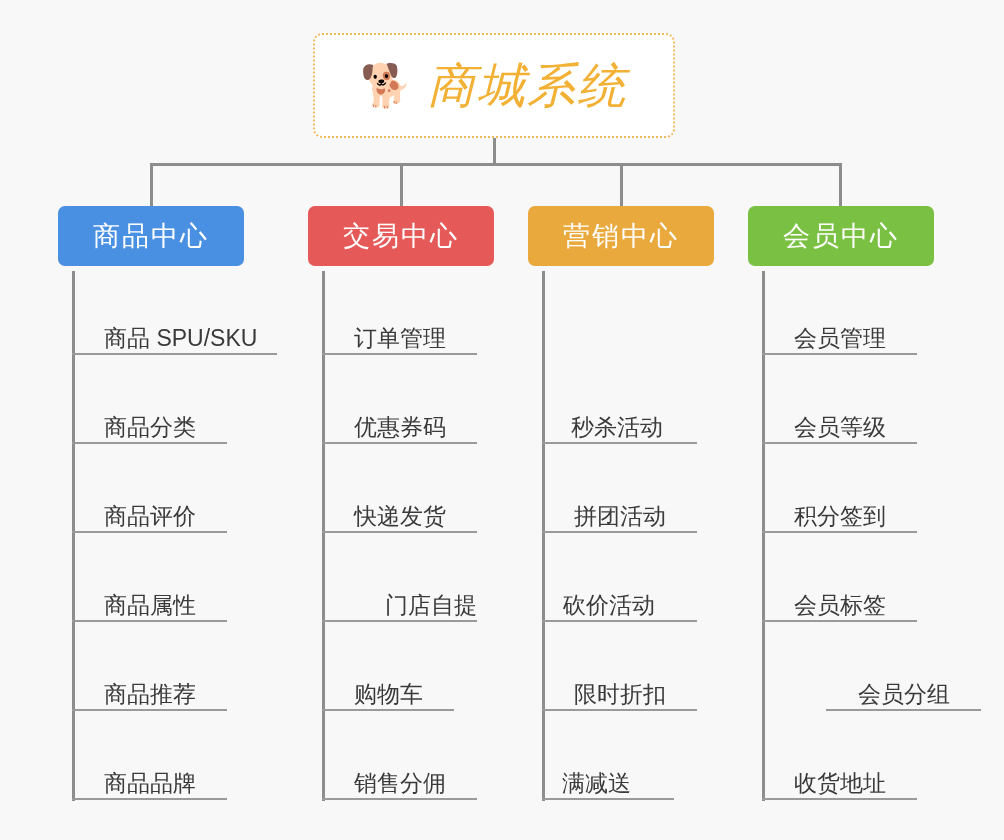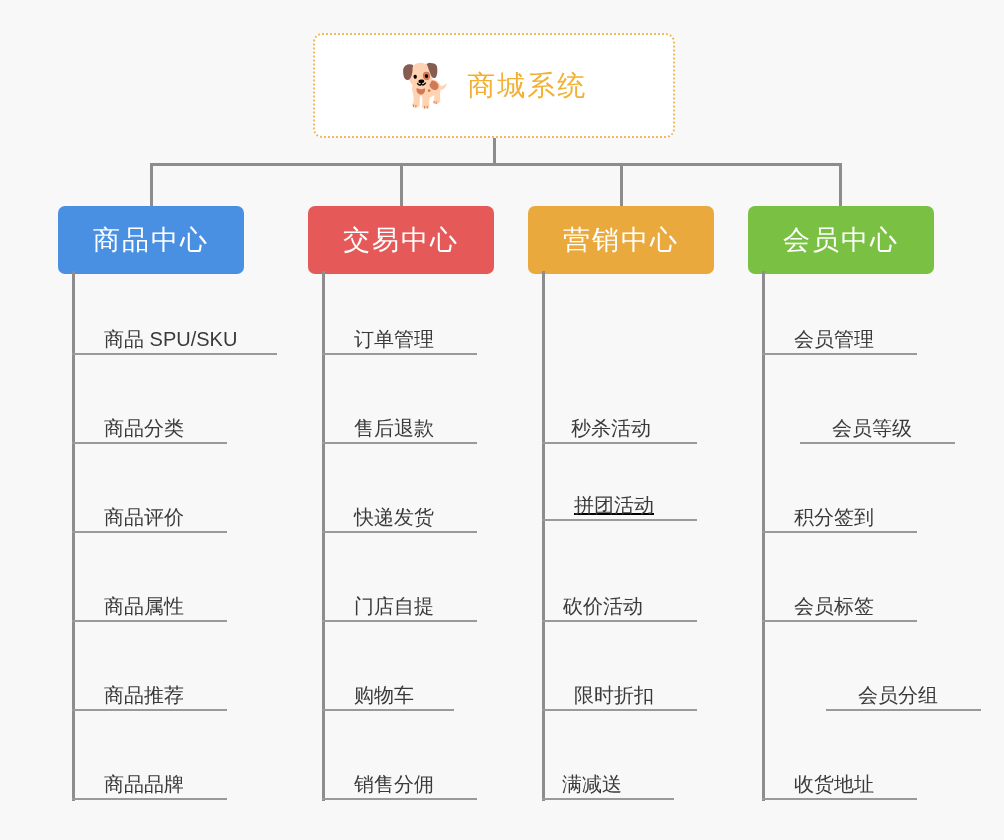--- a/index.html
+++ b/index.html
@@ -34,41 +34,42 @@
     align-items: center;
     justify-content: center;
     gap: 14px;
   }
   .root-emoji {
     font-size: 42px;
     line-height: 1;
     display: block;
   }
   .root-title {
-    font-size: 28px;
+    font-size: 48px;
     color: #f2b134;
     letter-spacing: 2px;
     line-height: 1;
     white-space: nowrap;
+    font-style: italic;
   }
 
   
   .conn {
     position: absolute;
     background: #8d8d8d;
   }
   .conn-v { width: 3px; }
   .conn-h { height: 3px; }
 
   
   .cat-header {
     position: absolute;
     top: 206px;
     width: 186px;
-    height: 68px;
+    height: 60px;
     box-sizing: border-box;
     border-radius: 7px;
     display: flex;
     align-items: center;
     justify-content: center;
   }
   .cat-header-label {
     font-size: 27px;
     color: #ffffff;
     letter-spacing: 2px;
@@ -88,21 +89,21 @@
     position: absolute;
     height: 46px;
     box-sizing: border-box;
     border-bottom: 2px solid #9a9a9a;
     display: flex;
     align-items: flex-end;
     justify-content: flex-start;
     padding: 0 0 3px 32px;
   }
   .leaf-label {
-    font-size: 20px;
+    font-size: 23px;
     color: #3a3a3a;
     line-height: 1.05;
     white-space: nowrap;
   }
 </style>
 </head>
 <body>
 
 <div id="chart">
 
@@ -144,63 +145,63 @@
   </div>
 
   <div class="cat-header" style="left:308px; background:#e55a58;">
     <span class="cat-header-label">交易中心</span>
   </div>
   <div class="spine" style="left:322px; top:271px; height:530px;"></div>
   <div class="leaf" style="left:322px; top:309px; width:155px;">
     <span class="leaf-label">订单管理</span>
   </div>
   <div class="leaf" style="left:322px; top:398px; width:155px;">
-    <span class="leaf-label">售后退款</span>
+    <span class="leaf-label">优惠券码</span>
   </div>
   <div class="leaf" style="left:322px; top:487px; width:155px;">
     <span class="leaf-label">快递发货</span>
   </div>
-  <div class="leaf" style="left:322px; top:576px; width:155px;">
+  <div class="leaf" style="left:322px; top:576px; width:155px;justify-content:flex-end;">
     <span class="leaf-label">门店自提</span>
   </div>
   <div class="leaf" style="left:322px; top:665px; width:132px;">
     <span class="leaf-label">购物车</span>
   </div>
   <div class="leaf" style="left:322px; top:754px; width:155px;">
     <span class="leaf-label">销售分佣</span>
   </div>
 
   <div class="cat-header" style="left:528px; background:#e9a93c;">
     <span class="cat-header-label">营销中心</span>
   </div>
   <div class="spine" style="left:542px; top:271px; height:530px;"></div>
   <div class="leaf" style="left:542px; top:398px; width:155px;padding-left:29px;">
     <span class="leaf-label">秒杀活动</span>
   </div>
-  <div class="leaf" style="left:542px; top:475px; width:155px;text-decoration:underline;">
+  <div class="leaf" style="left:542px; top:487px; width:155px;">
     <span class="leaf-label">拼团活动</span>
   </div>
   <div class="leaf" style="left:542px; top:576px; width:155px;padding-left:21px;">
     <span class="leaf-label">砍价活动</span>
   </div>
   <div class="leaf" style="left:542px; top:665px; width:155px;">
     <span class="leaf-label">限时折扣</span>
   </div>
   <div class="leaf" style="left:542px; top:754px; width:132px;padding-left:20px;">
     <span class="leaf-label">满减送</span>
   </div>
 
   <div class="cat-header" style="left:748px; background:#7ac143;">
     <span class="cat-header-label">会员中心</span>
   </div>
   <div class="spine" style="left:762px; top:271px; height:530px;"></div>
   <div class="leaf" style="left:762px; top:309px; width:155px;">
     <span class="leaf-label">会员管理</span>
   </div>
-  <div class="leaf" style="left:800px; top:398px; width:155px;font-family:Liberation Serif, serif;">
+  <div class="leaf" style="left:762px; top:398px; width:155px;">
     <span class="leaf-label">会员等级</span>
   </div>
   <div class="leaf" style="left:762px; top:487px; width:155px;">
     <span class="leaf-label">积分签到</span>
   </div>
   <div class="leaf" style="left:762px; top:576px; width:155px;">
     <span class="leaf-label">会员标签</span>
   </div>
   <div class="leaf" style="left:798px; top:665px; width:155px;margin-left:28px;">
     <span class="leaf-label">会员分组</span>

